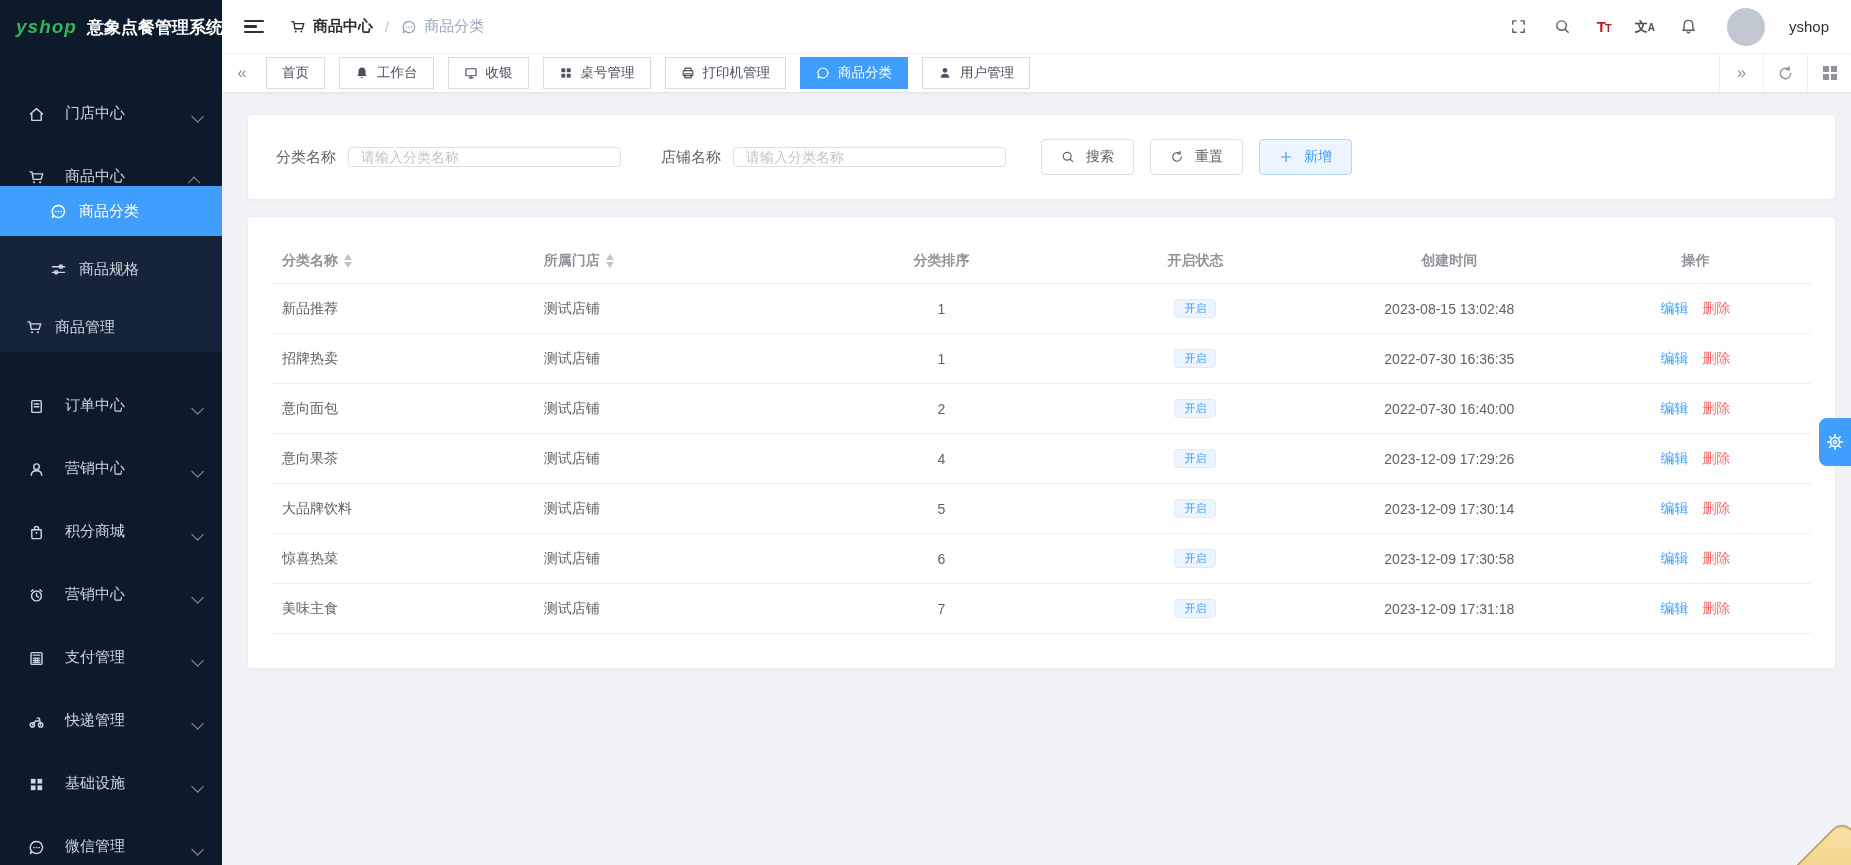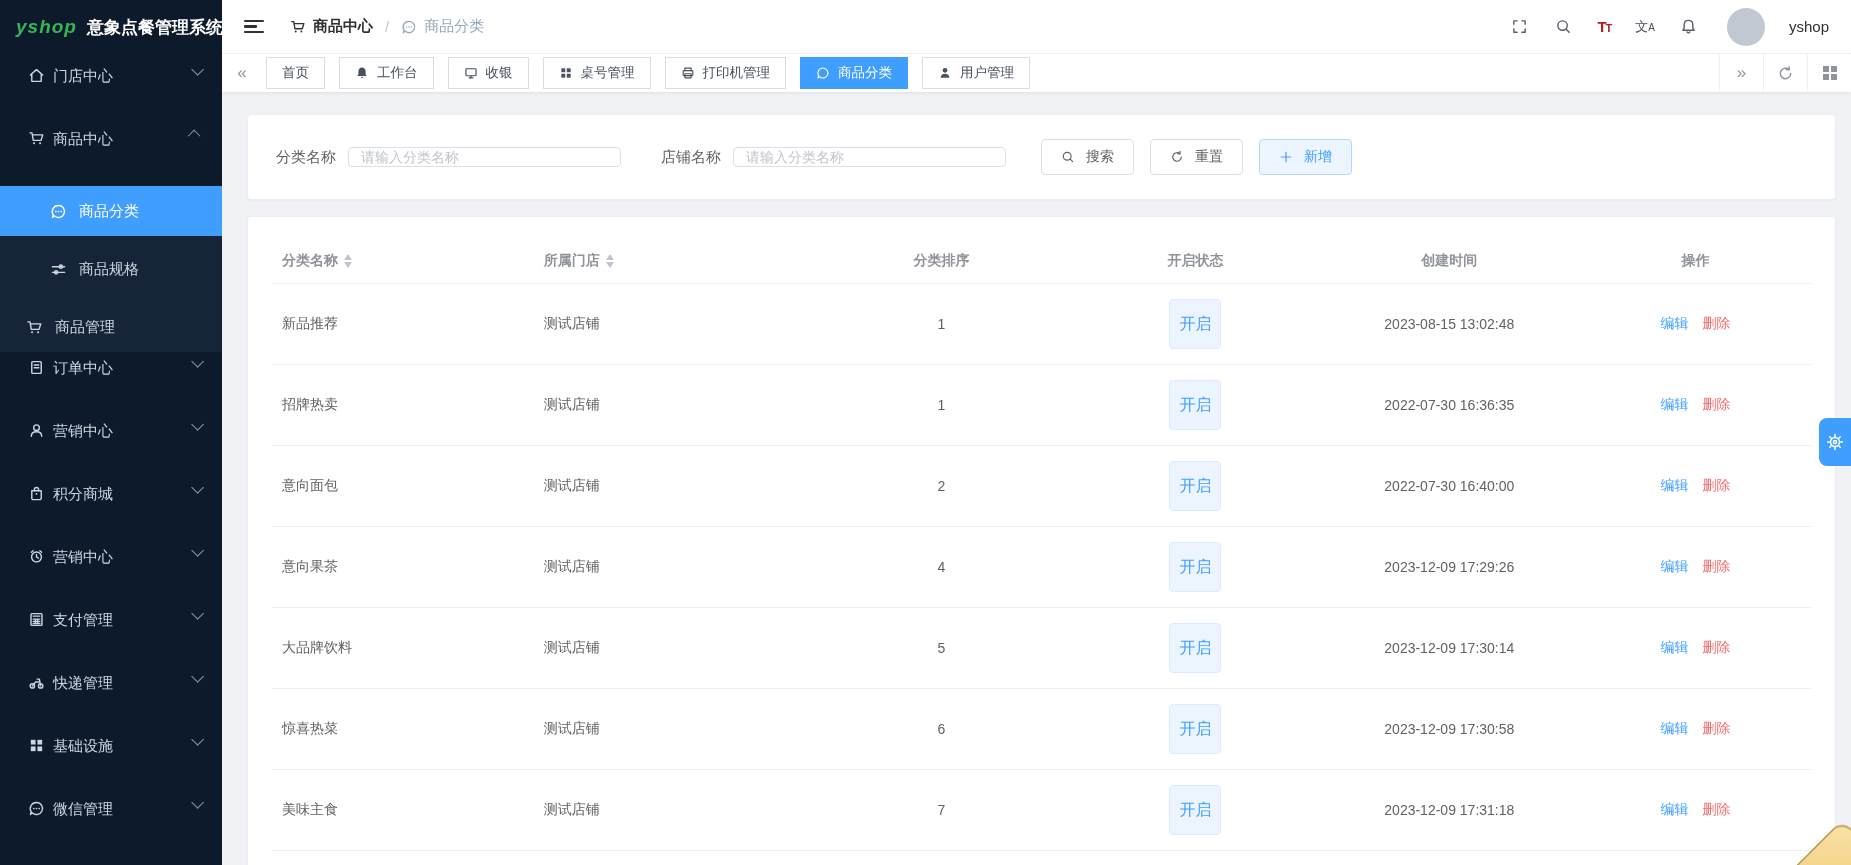--- a/index.html
+++ b/index.html
@@ -10,21 +10,21 @@
   svg.i { width:17px; height:17px; flex:none; }
   svg.i * { stroke:currentColor; fill:none; stroke-width:1.5; stroke-linecap:round; stroke-linejoin:round; }
   svg.i .f { fill:currentColor; stroke:none; }
 
   
   .sidebar { position:fixed; left:0; top:0; width:222px; height:865px; background:#0c1a2b; z-index:5; }
   .logo-row { height:54px; display:flex; align-items:center; padding:0 16px; gap:10px; }
   .logo-mark { font-size:19px; font-weight:700; font-style:italic; color:#35b558; letter-spacing:1px; }
   .app-title { color:#ffffff; font-size:17px; font-weight:700; white-space:nowrap; }
   .menu { padding-top:13px; }
-  .m-item { height:56px; display:flex; align-items:flex-start; gap:8px; padding:0 22px 0 28px;
+  .m-item { height:56px; display:flex; align-items:flex-end; gap:20px; padding:0 22px 0 28px;
     color:#cdd5e0; font-size:15px; margin-bottom:7px; cursor:pointer; }
   .m-item .lbl { white-space:nowrap; }
   .chev { margin-left:auto; width:9px; height:9px; border-right:1.5px solid #8a95a5; border-bottom:1.5px solid #8a95a5;
     transform:rotate(45deg) translateY(-3px); flex:none; }
   .chev.up { transform:rotate(225deg) translateY(-2px); }
   .submenu { background:#152438; margin-bottom:7px; }
   .s-item { height:50px; display:flex; align-items:center; gap:12px; padding:0 22px 0 50px;
     color:#cdd5e0; font-size:15px; margin-bottom:8px; cursor:pointer; }
   .s-item:last-child { margin-bottom:0;padding-left:26px; }
   .s-item.active { background:#409eff; color:#ffffff; }
@@ -38,21 +38,21 @@
   .collapse-btn span:nth-child(2){ top:5.5px; width:13px; }
   .collapse-btn span:nth-child(3){ top:11px; width:20px; }
   .breadcrumb { display:flex; align-items:center; gap:8px; font-size:15px; }
   .bc-main { display:flex; align-items:center; gap:7px; color:#303133; font-weight:700; }
   .bc-sep { color:#c0c4cc; margin:0 4px; }
   .bc-cur { display:flex; align-items:center; gap:7px; color:#97a8be; }
   .hdr-right { margin-left:auto; display:flex; align-items:center; gap:24px; color:#5a5e66; }
   .hdr-ic { width:20px; height:20px; display:flex; align-items:center; justify-content:center; cursor:pointer; }
   .tt-ic { font-weight:700; color:#b91c1c; font-size:15px; cursor:pointer; letter-spacing:-1px; }
   .tt-ic small { font-size:11px; font-weight:700; }
-  .tr-ic { font-size:13px; font-weight:400; color:#4a4e57; cursor:pointer; }
+  .tr-ic { font-size:13px; font-weight:700; color:#4a4e57; cursor:pointer; }
   .tr-ic .a { font-size:10px; }
   .avatar { width:38px; height:38px; border-radius:50%; background:#c2c8d1; margin-left:4px; }
   .uname { font-size:15px; color:#303133; }
 
   
   .tabbar { position:fixed; left:222px; top:54px; right:0; height:38px; background:#fff; z-index:4;
     display:flex; align-items:center; box-shadow:0 1px 3px rgba(0,21,41,.08); }
   .tb-arrow { width:40px; height:38px; display:flex; align-items:center; justify-content:center;
     color:#909399; font-size:17px; cursor:pointer; flex:none; }
   .tabs { display:flex; align-items:center; gap:14px; padding-left:4px; }
@@ -86,21 +86,21 @@
   .table-card { padding:24px 24px 34px; min-height:427px; }
   table { width:100%; border-collapse:collapse; table-layout:fixed; }
   th { color:#909399; font-size:14px; font-weight:700; text-align:left; padding:11px 10px 13px 10px;
     border-bottom:1px solid #ebeef5; }
   td { color:#606266; font-size:14px; padding:15px 10px; border-bottom:1px solid #ebeef5; }
   th.c, td.c { text-align:center; }
   .sort { display:inline-flex; flex-direction:column; vertical-align:middle; margin-left:6px; gap:2px; cursor:pointer; }
   .sort i { width:0; height:0; border-left:4.5px solid transparent; border-right:4.5px solid transparent; }
   .sort .up { border-bottom:6px solid #c0c4cc; }
   .sort .dn { border-top:6px solid #c0c4cc; }
-  .tag { display:inline-block; padding:16px 9px; font-size:16px; line-height:1; color:#409eff;
+  .tag { display:inline-block; padding:3px 9px; font-size:11px; line-height:1; color:#409eff;
     background:#ecf5ff; border:1px solid #d9ecff; border-radius:4px; }
   .op-edit { color:#409eff; cursor:pointer; margin-right:14px; }
   .op-del { color:#f56c6c; cursor:pointer; }
 
   
   .gear-fab { position:fixed; right:0; top:418px; width:32px; height:48px; background:#409eff; color:#fff;
     border-radius:8px 0 0 8px; display:flex; align-items:center; justify-content:center; cursor:pointer; z-index:6; }
   .corner-mascot { position:fixed; right:-34px; bottom:-58px; width:86px; height:86px;
     background:linear-gradient(135deg,#f8e3a8,#efc064); border:2px solid #c9a263; border-radius:14px;
     transform:rotate(45deg); z-index:6; }

